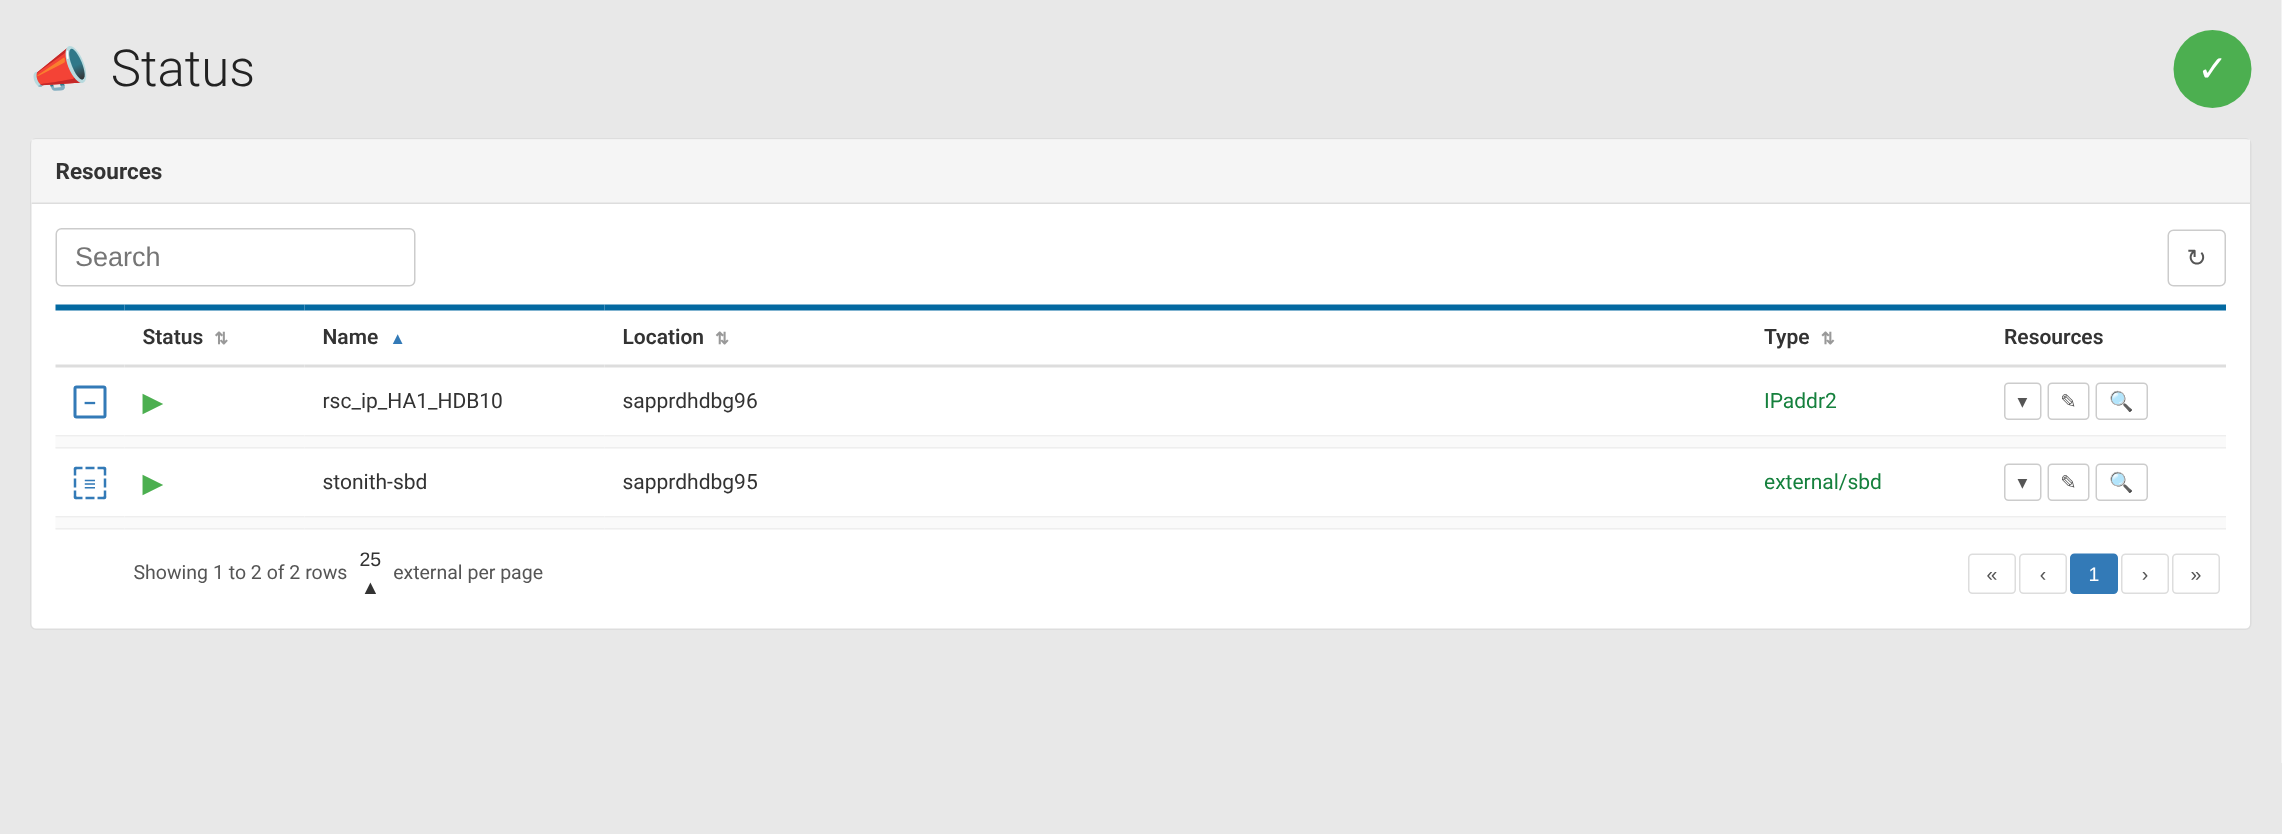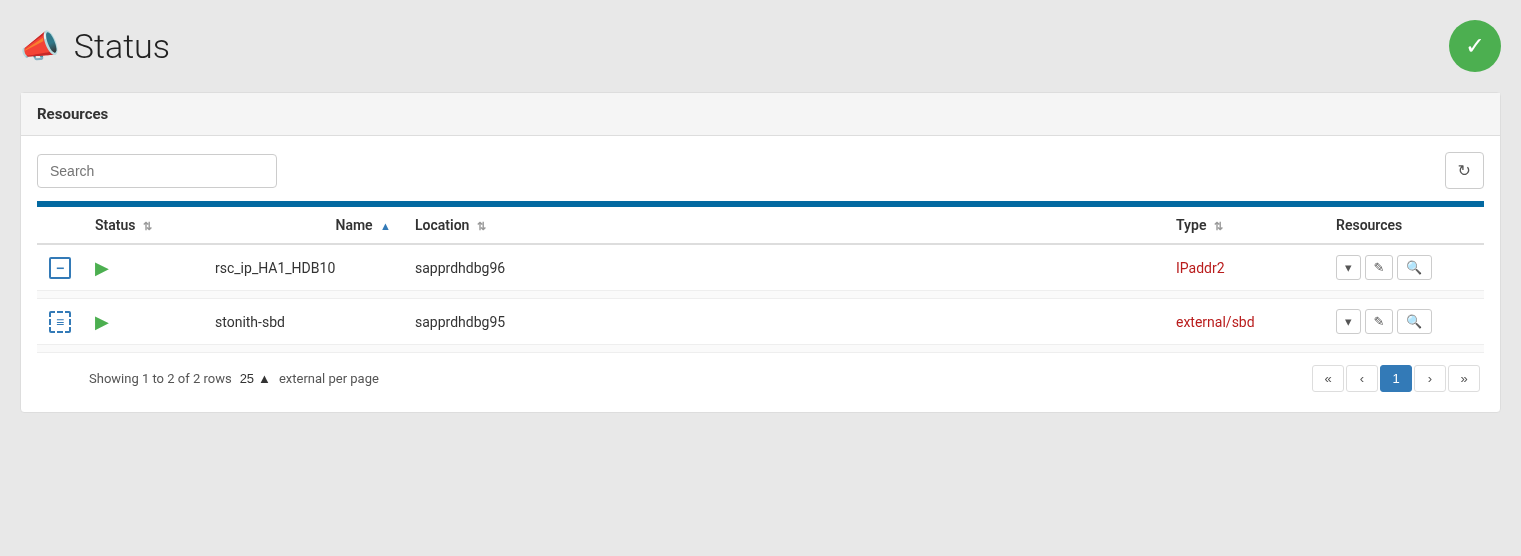--- a/index.html
+++ b/index.html
@@ -62,40 +62,40 @@
     .toolbar {
       display: flex;
       align-items: center;
       justify-content: space-between;
       margin-bottom: 12px;
     }
     .search-input {
       border: 1px solid #ccc;
       border-radius: 4px;
       padding: 8px 12px;
-      font-size: 14px;
+      font-size: 18px;
       width: 240px;
       outline: none;
       color: #999;
     }
     .refresh-btn {
       border: 1px solid #ccc;
       border-radius: 4px;
       background: #fff;
       padding: 8px 12px;
       cursor: pointer;
       font-size: 16px;
       color: #555;
     }
     table {
       width: 100%;
       border-collapse: collapse;
     }
     thead tr {
-      border-top: 6px solid #0369a1;
+      border-top: 4px solid #0369a1;
       border-bottom: 2px solid #ddd;
     }
     thead th {
       text-align: left;
       padding: 10px 12px;
       font-weight: 600;
       font-size: 14px;
       color: #333;
       background: #fff;
       user-select: none;
@@ -104,21 +104,21 @@
       display: inline-block;
       margin-left: 4px;
       color: #999;
       font-size: 11px;
     }
     thead th .sort-icon.active {
       color: #337ab7;
     }
     .col-expand { width: 40px; }
     .col-status { width: 120px; }
-    .col-name { width: 200px; text-align: right; }
+    .col-name { width: 200px; }
     .col-location { }
     .col-type { width: 160px; }
     .col-operations { width: 160px; }
     tbody tr {
       border-bottom: 1px solid #eee;
     }
     tbody td {
       padding: 10px 12px;
       vertical-align: middle;
     }
@@ -137,21 +137,21 @@
       color: #337ab7;
     }
     .expand-btn.dashed {
       border-style: dashed;
     }
     .play-icon {
       color: #4caf50;
       font-size: 18px;
     }
     .type-link {
-      color: #b91c1c;
+      color: #15803d;
       text-decoration: none;
       cursor: pointer;
     }
     .ops-buttons {
       display: flex;
       gap: 4px;
     }
     .op-btn {
       border: 1px solid #ccc;
       border-radius: 3px;
@@ -180,20 +180,21 @@
     }
     .per-page-select {
       display: flex;
       align-items: center;
       gap: 4px;
       cursor: pointer;
       border: none;
       background: transparent;
       font-size: 13px;
       color: #333;
+      flex-direction: column;
     }
     .pagination {
       display: flex;
       gap: 2px;
     }
     .page-btn {
       border: 1px solid #ddd;
       background: #fff;
       padding: 5px 10px;
       cursor: pointer;

